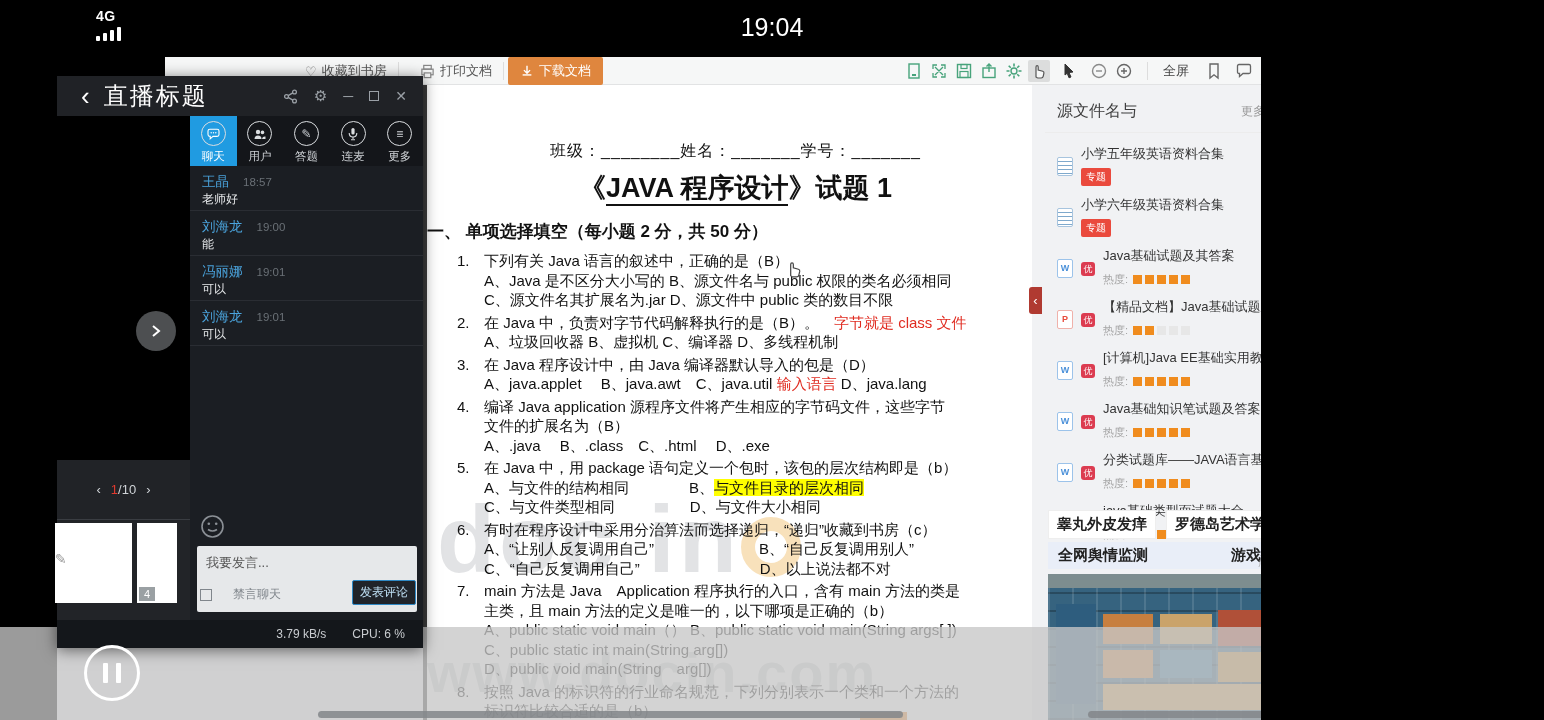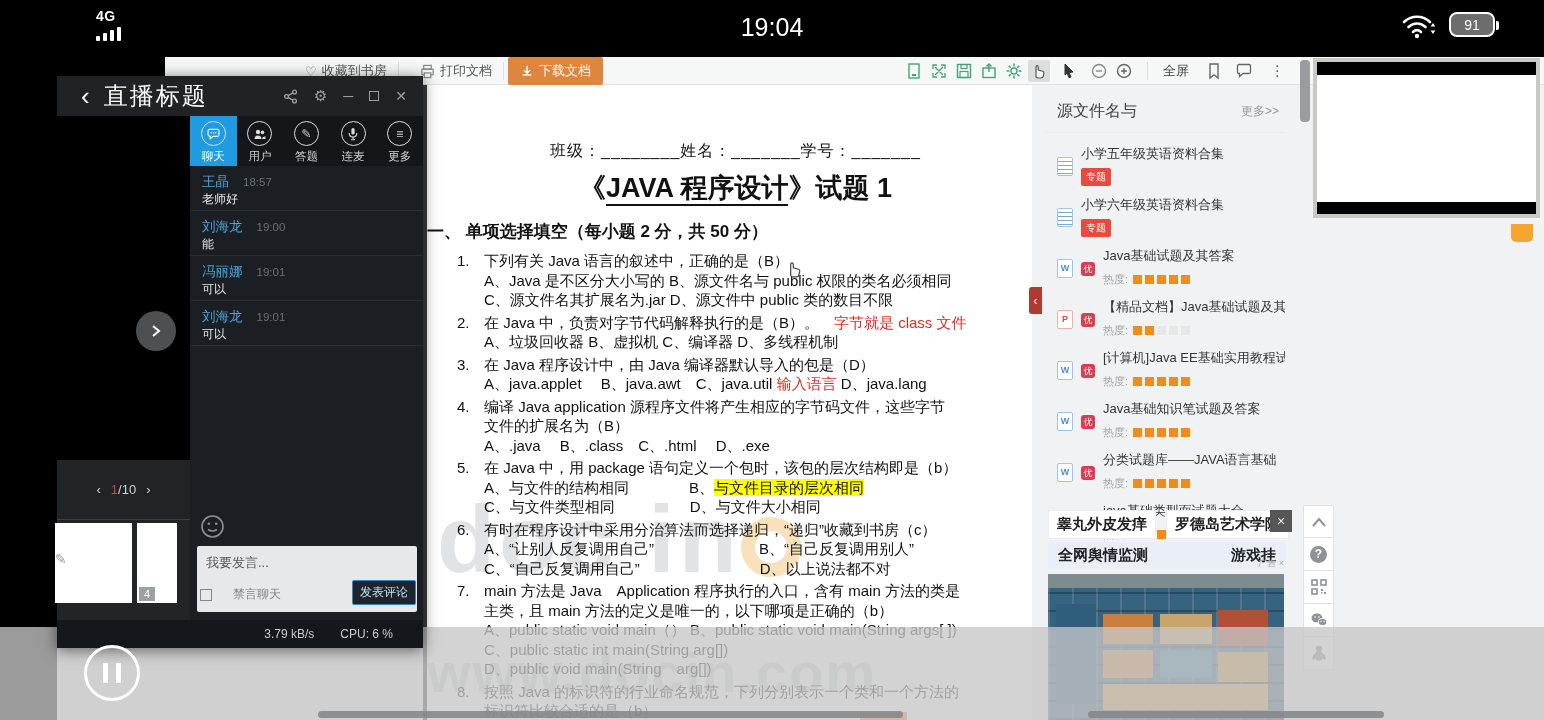--- a/index.html
+++ b/index.html
@@ -1,17 +1,17 @@
 <!DOCTYPE html>
 <html><head>
 <meta charset="utf-8">
 <style>
   html,body{margin:0;padding:0;background:#000;}
   *{box-sizing:border-box;font-family:"Liberation Sans","DejaVu Sans",sans-serif;}
-  .screen{position:relative;width:1544px;height:720px;overflow:hidden;background:#000;}
+  .screen{position:relative;width:1261px;height:720px;overflow:hidden;background:#000;}
 
   
   .statusbar{position:absolute;left:0;top:0;width:1544px;height:57px;background:#000;color:#fff;z-index:10;}
   .sig{position:absolute;left:96px;top:8px;}
   .sig .net{font-size:14px;font-weight:bold;letter-spacing:.5px;}
   .sig .bars{display:flex;align-items:flex-end;gap:3px;margin-top:3px;}
   .sig .bars i{display:block;width:4px;background:#fff;border-radius:1px;}
   .clock{position:absolute;left:0;right:0;top:13px;text-align:center;font-size:25px;font-weight:500;}
   .wifi{position:absolute;left:1402px;top:14px;}
   .batt{position:absolute;left:1449px;top:12px;width:46px;height:25px;border:2px solid #fff;border-radius:8px;background:#6d6d6d;display:flex;align-items:center;justify-content:center;font-size:14px;color:#fff;}
@@ -104,21 +104,21 @@
   .st-video{position:absolute;left:0;top:40px;width:133px;height:344px;background:#000;}
   .playbtn{position:absolute;left:79px;top:195px;width:40px;height:40px;border-radius:50%;background:rgba(170,175,180,.45);display:flex;align-items:center;justify-content:center;}
   .st-pagpanel{position:absolute;left:0;top:384px;width:133px;height:60px;background:#212327;border-bottom:1px solid #3a3d42;display:flex;align-items:center;justify-content:center;gap:10px;color:#cfd3d7;font-size:13px;}
   .pag-cur{color:#e03a2f;}
   .st-thumbs{position:absolute;left:0;top:444px;width:133px;height:100px;background:#222428;}
   .slide{position:absolute;top:3px;height:80px;background:#fff;}
   .slide1{left:-2px;width:77px;}
   .slide2{left:80px;width:40px;}
   .slide-badge{position:absolute;left:2px;bottom:2px;background:#9aa0a3;color:#fff;font-size:11px;padding:1px 5px;}
   .slide-pencil{position:absolute;left:0;top:28px;color:#999;font-size:14px;}
-  .st-stats{position:absolute;left:0;bottom:0;right:0;height:28px;background:#14171b;display:flex;align-items:center;justify-content:flex-end;gap:26px;padding-right:30px;color:#c9ccd0;font-size:12px;}
+  .st-stats{position:absolute;left:0;bottom:0;right:0;height:28px;background:#14171b;display:flex;align-items:center;justify-content:flex-end;gap:26px;padding-right:18px;color:#c9ccd0;font-size:12px;}
   .chatcol{position:absolute;left:133px;top:40px;width:233px;bottom:28px;background:#1b1e23;}
   .tabs{position:absolute;left:0;top:0;right:0;height:50px;background:#14161a;display:flex;}
   .tab{flex:1;display:flex;flex-direction:column;align-items:center;padding-top:5px;color:#cfd3d7;font-size:11.5px;gap:3px;}
   .tab.active{background:#209be1;color:#fff;}
   .tab-ic{width:25px;height:25px;border:1.4px solid #dadde0;border-radius:50%;display:flex;align-items:center;justify-content:center;font-size:12px;}
   .msgs{position:absolute;left:0;top:50px;right:0;height:276px;overflow:hidden;}
   .msg{height:45px;padding:6px 12px 0 12px;border-bottom:1px solid #2a2d33;}
   .msg-name{font-size:13.5px;color:#4aa3dc;display:inline-block;}
   .msg-time{font-size:11.5px;color:#6a7076;margin-left:14px;}
   .msg-text{font-size:12px;color:#e6e8ea;margin-top:0;}

